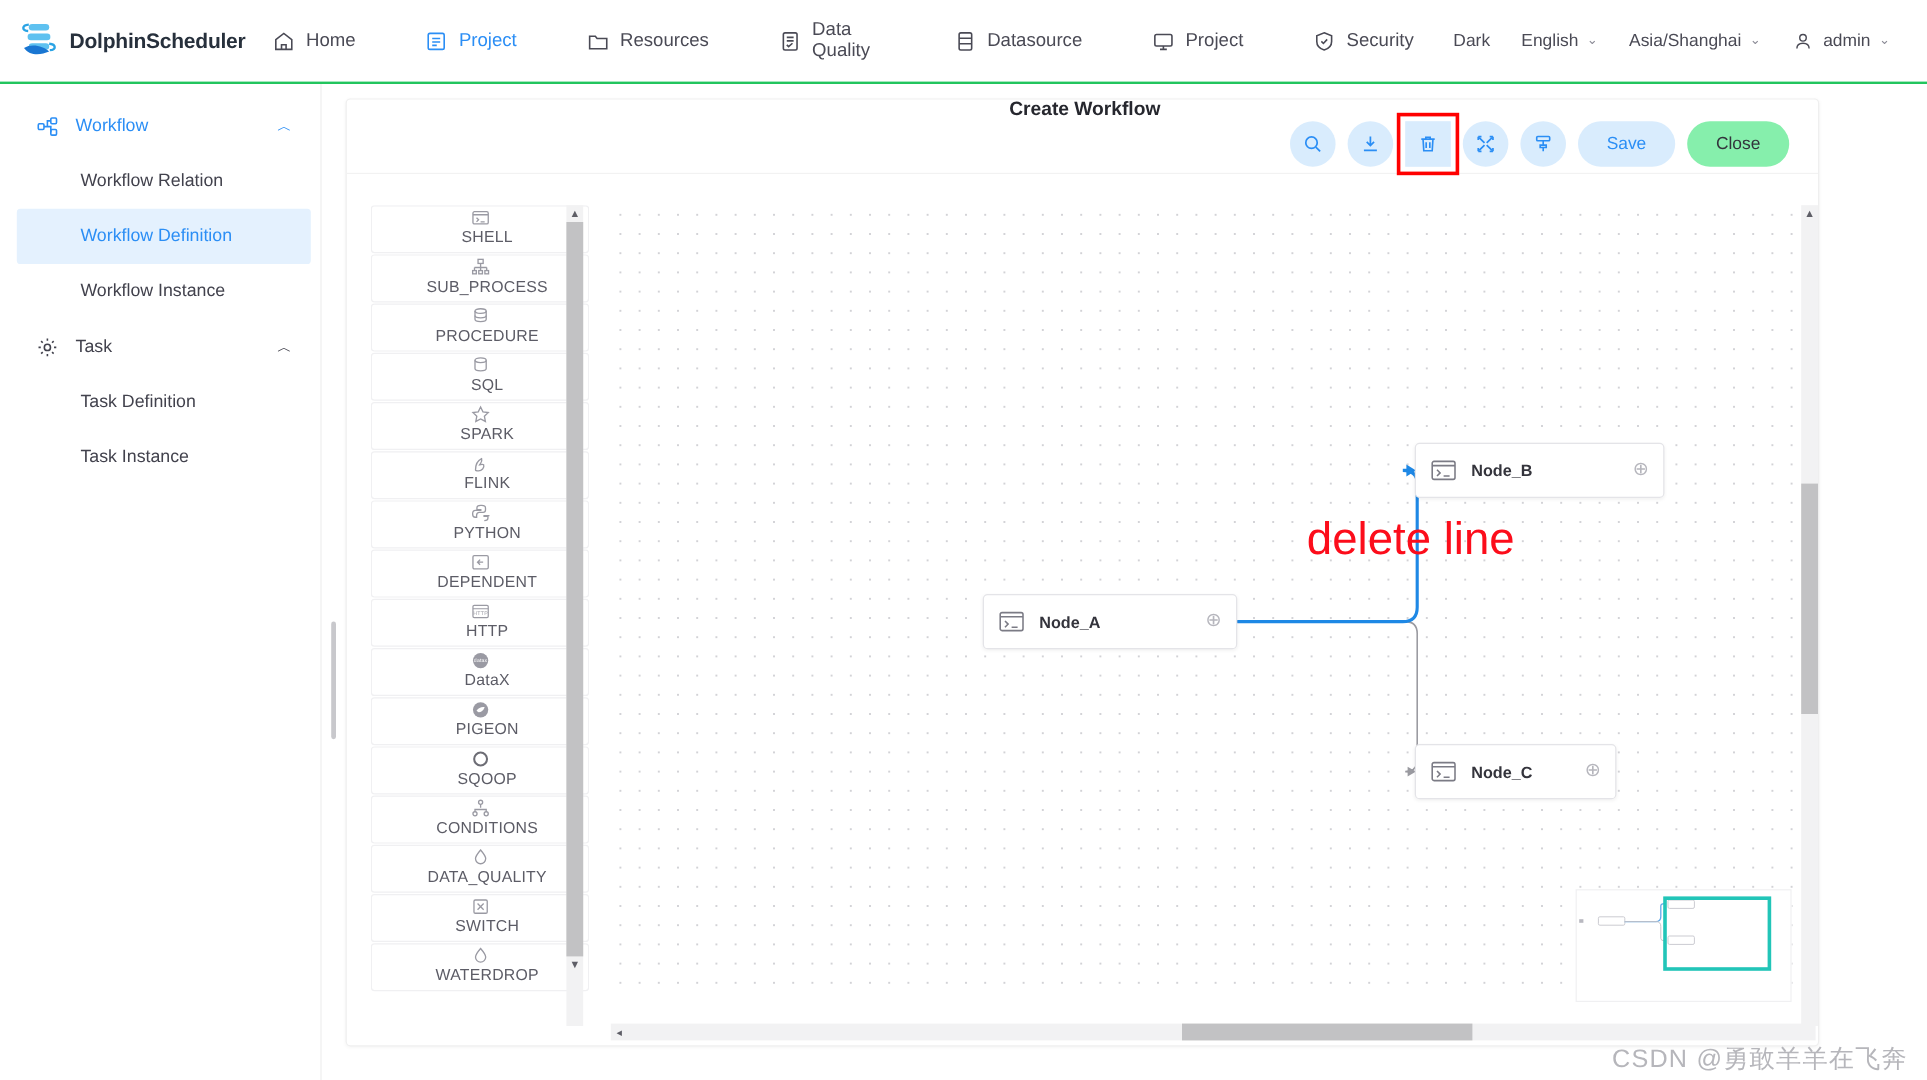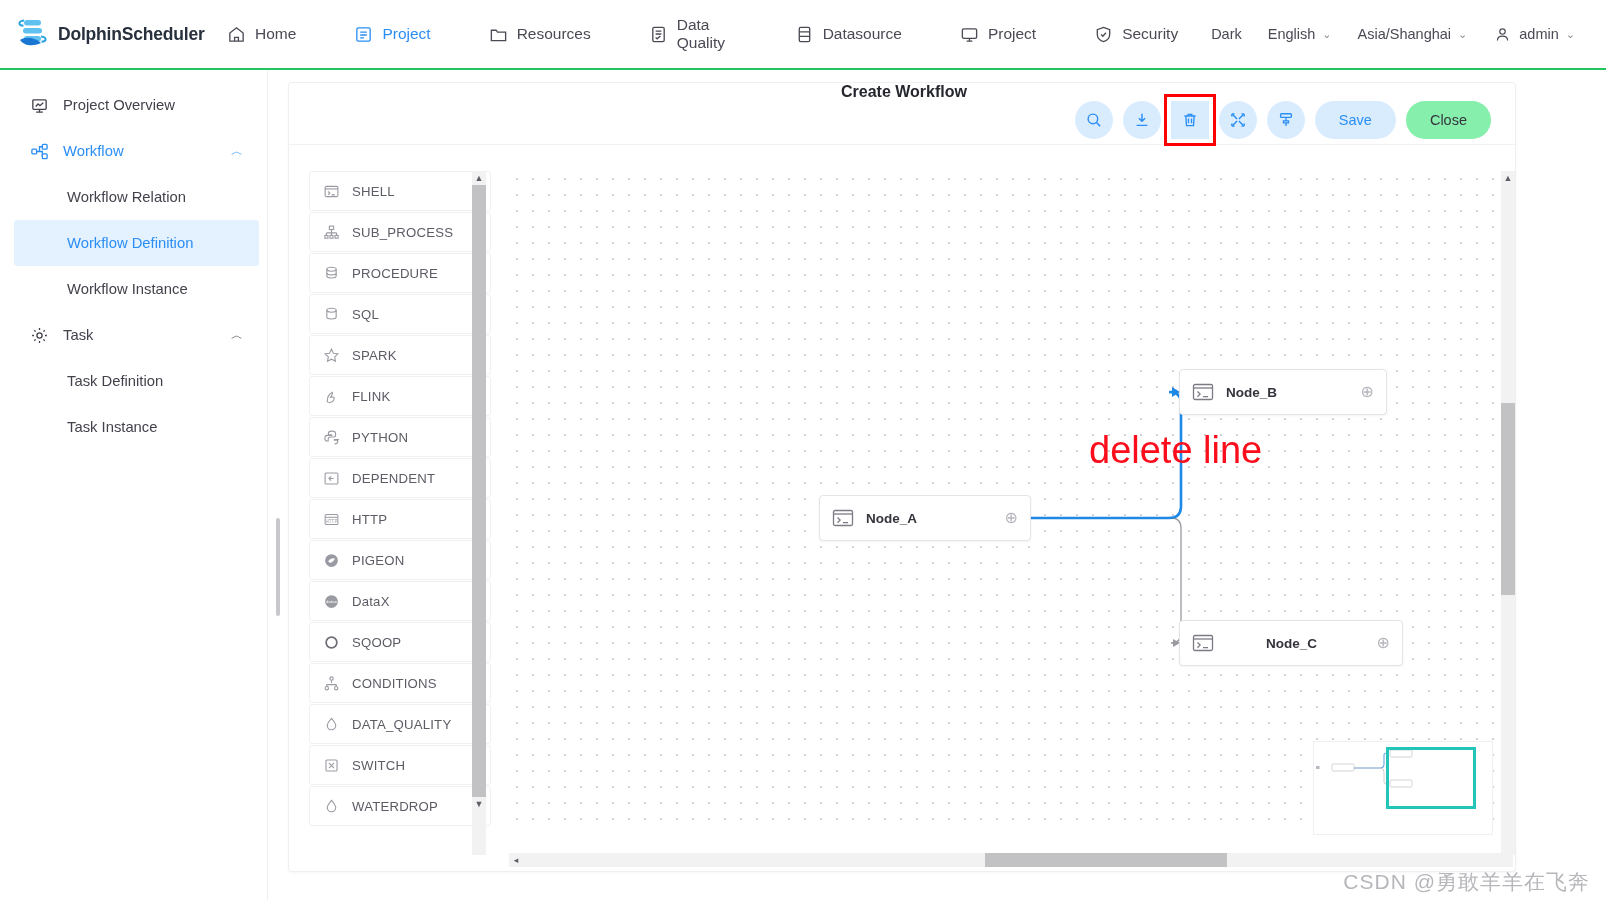--- a/index.html
+++ b/index.html
@@ -89,21 +89,21 @@
 
   
   .palette {
     position: absolute; left: 20px; top: 88px; width: 182px; height: 684px;
     overflow: hidden;
   }
   .pal-item {
     height: 40px; margin-bottom: 1px; background: #fff;
     border: 1px solid #f0f0f2; border-radius: 3px;
     display: flex; align-items: center; padding-left: 12px; cursor: grab;
-    font-size: 13.2px; color: #5c5c66; letter-spacing: .2px;
+    font-size: 13.2px; color: #5c5c66; letter-spacing: .2px; flex-direction: column;
   }
   .pal-ico { width: 18px; height: 18px; margin-right: 12px; flex:none;
     display: inline-flex; align-items: center; justify-content: center; color:#9a9aa3;}
   .pal-sb { position: absolute; left: 183px; top: 88px; width: 14px; height: 684px;
     background: #f2f2f3; display:flex; flex-direction: column; align-items:center; }
   .pal-sb .arr { font-size: 9px; color: #5e5e66; height: 14px; line-height: 14px; }
   .pal-sb .thumb { width: 14px; background: #c2c2c4; flex: none; }
 
   
   .canvas-wrap {
@@ -263,29 +263,20 @@
         </svg>
       </span>
       <span>admin</span>
       <span class="caret">⌄</span>
     </div>
   </div>
 </div>
 
 <div class="sidebar">
 
-  <div class="sb-row">
-    <span class="sb-ico">
-      <svg width="19" height="19" viewBox="0 0 20 20" fill="none" stroke="#42424d" stroke-width="1.4">
-        <rect x="3" y="4" width="14" height="10" rx="1"></rect>
-          <path d="M10 14v3M6.5 17h7M6 11l2.5-2.6 2 1.8L14 7"></path>
-      </svg>
-    </span>
-    <span>Project Overview</span>
-  </div>
 
   <div class="sb-row group open">
     <span class="sb-ico">
       <svg width="19" height="19" viewBox="0 0 20 20" fill="none" stroke="#2b8ef5" stroke-width="1.4">
         <rect x="2" y="7.5" width="5" height="5" rx="1"></rect>
         <rect x="13" y="2.5" width="5" height="5" rx="1"></rect>
         <rect x="13" y="12.5" width="5" height="5" rx="1"></rect>
         <path d="M7 10h3v-5h3M10 10h3v5h0"></path>
       </svg>
     </span>
@@ -464,33 +455,33 @@
             <path d="M2.5 7.4h15"></path>
           <text x="10" y="13.6" font-size="5.2" text-anchor="middle" fill="#9a9aa3" stroke="none" font-family="Liberation Sans, sans-serif">HTTP</text>
         </svg>
       </span>
       <span>HTTP</span>
     </div>
     <div class="pal-item">
       <span class="pal-ico">
         <svg width="17" height="17" viewBox="0 0 20 20">
           <circle cx="10" cy="10" r="7.5" fill="#9a9aa3"></circle>
-          <path d="M6 11c2-3 5-4 8-3.5-1 3-3.5 5-6 5z" fill="#fff"></path>
-        </svg>
-      </span>
-      <span>PIGEON</span>
+          <text x="10" y="11.6" font-size="5" text-anchor="middle" fill="#fff" font-family="Liberation Sans, sans-serif">datax</text>
+        </svg>
+      </span>
+      <span>DataX</span>
     </div>
     <div class="pal-item">
       <span class="pal-ico">
         <svg width="17" height="17" viewBox="0 0 20 20">
           <circle cx="10" cy="10" r="7.5" fill="#9a9aa3"></circle>
-          <text x="10" y="11.6" font-size="5" text-anchor="middle" fill="#fff" font-family="Liberation Sans, sans-serif">datax</text>
-        </svg>
-      </span>
-      <span>DataX</span>
+          <path d="M6 11c2-3 5-4 8-3.5-1 3-3.5 5-6 5z" fill="#fff"></path>
+        </svg>
+      </span>
+      <span>PIGEON</span>
     </div>
     <div class="pal-item">
       <span class="pal-ico">
         <svg width="17" height="17" viewBox="0 0 20 20" fill="none" stroke="#6d6d75" stroke-width="2">
           <circle cx="10" cy="10" r="6.3"></circle>
         </svg>
       </span>
       <span>SQOOP</span>
     </div>
     <div class="pal-item">
@@ -567,21 +558,21 @@
         <svg width="22" height="20" viewBox="0 0 22 20" fill="none" stroke="#7b7b85" stroke-width="1.3">
           <rect x="1.5" y="2.5" width="19" height="15" rx="1.5"></rect>
             <path d="M1.5 6h19"></path>
           <path d="M5.5 9.5l2.6 2.6-2.6 2.6M11 14.7h5"></path>
         </svg>
       </span>
       <span class="node-label">Node_B</span>
       <span class="node-plus">⊕</span>
     </div>
 
-    <div class="node" style="left:670px;top:449px;width:224px;gap:40px;">
+    <div class="node" style="left:670px;top:449px;width:168px;">
       <span class="node-ico">
         <svg width="22" height="20" viewBox="0 0 22 20" fill="none" stroke="#7b7b85" stroke-width="1.3">
           <rect x="1.5" y="2.5" width="19" height="15" rx="1.5"></rect>
             <path d="M1.5 6h19"></path>
           <path d="M5.5 9.5l2.6 2.6-2.6 2.6M11 14.7h5"></path>
         </svg>
       </span>
       <span class="node-label">Node_C</span>
       <span class="node-plus">⊕</span>
     </div>

